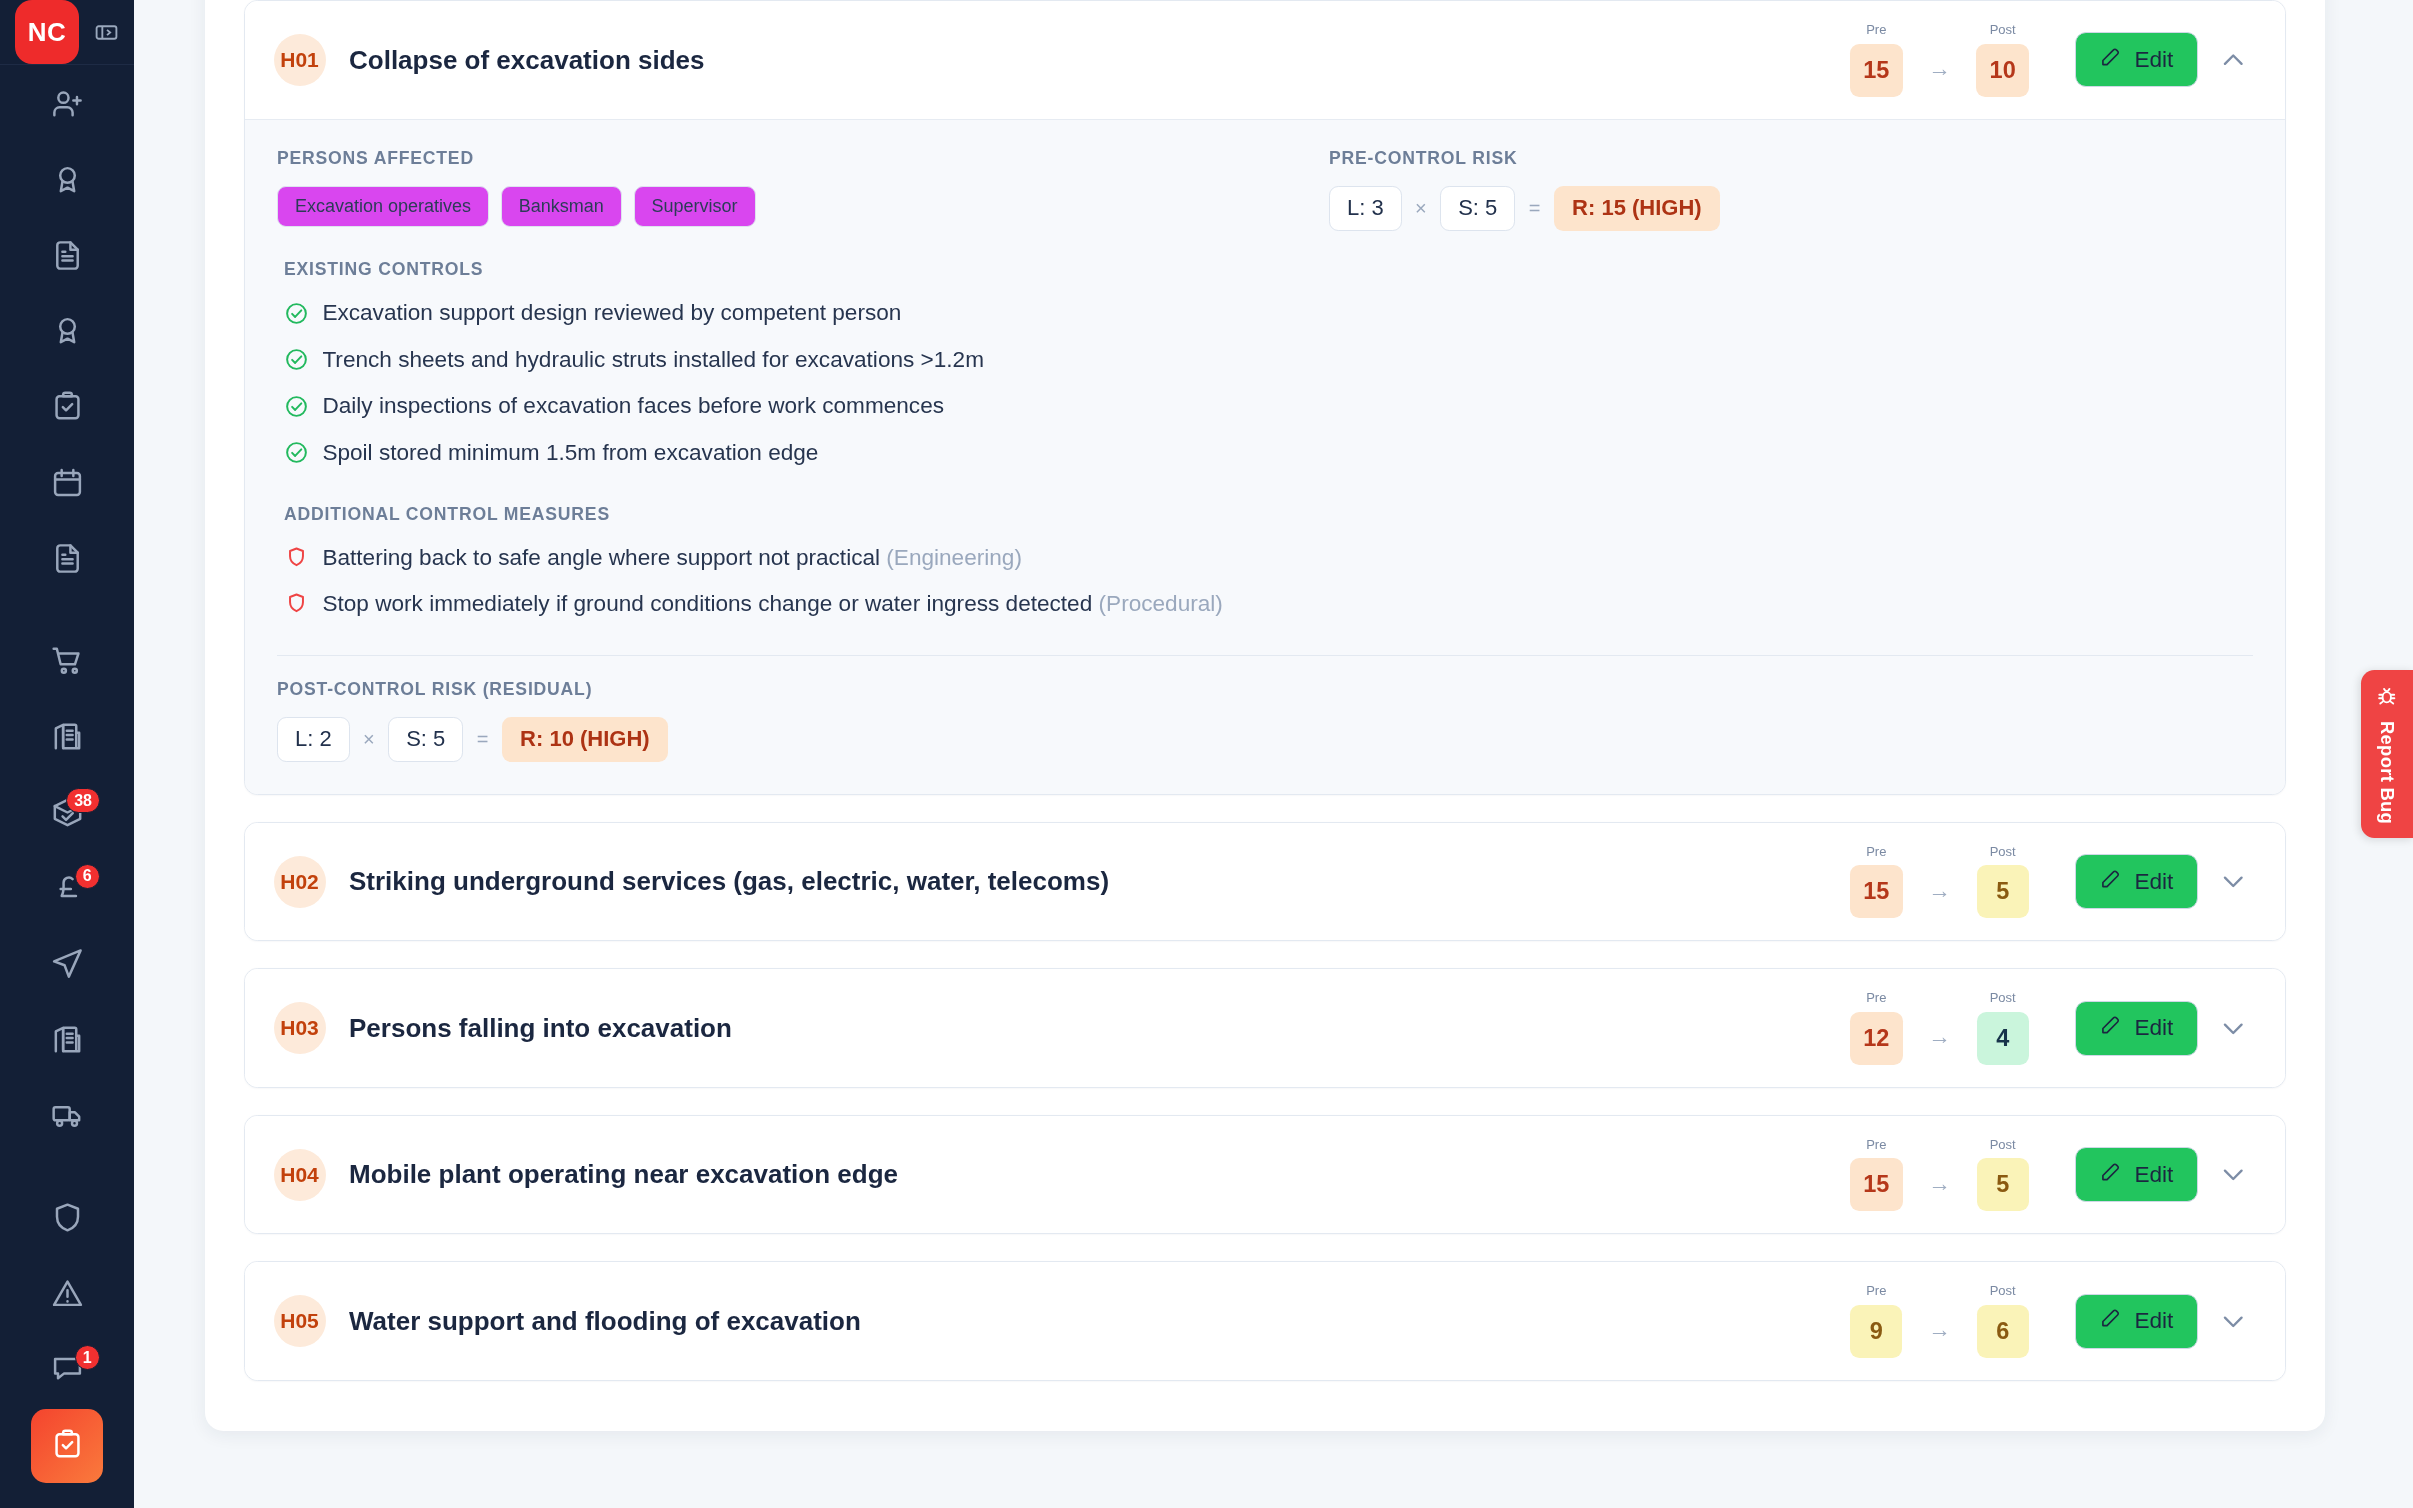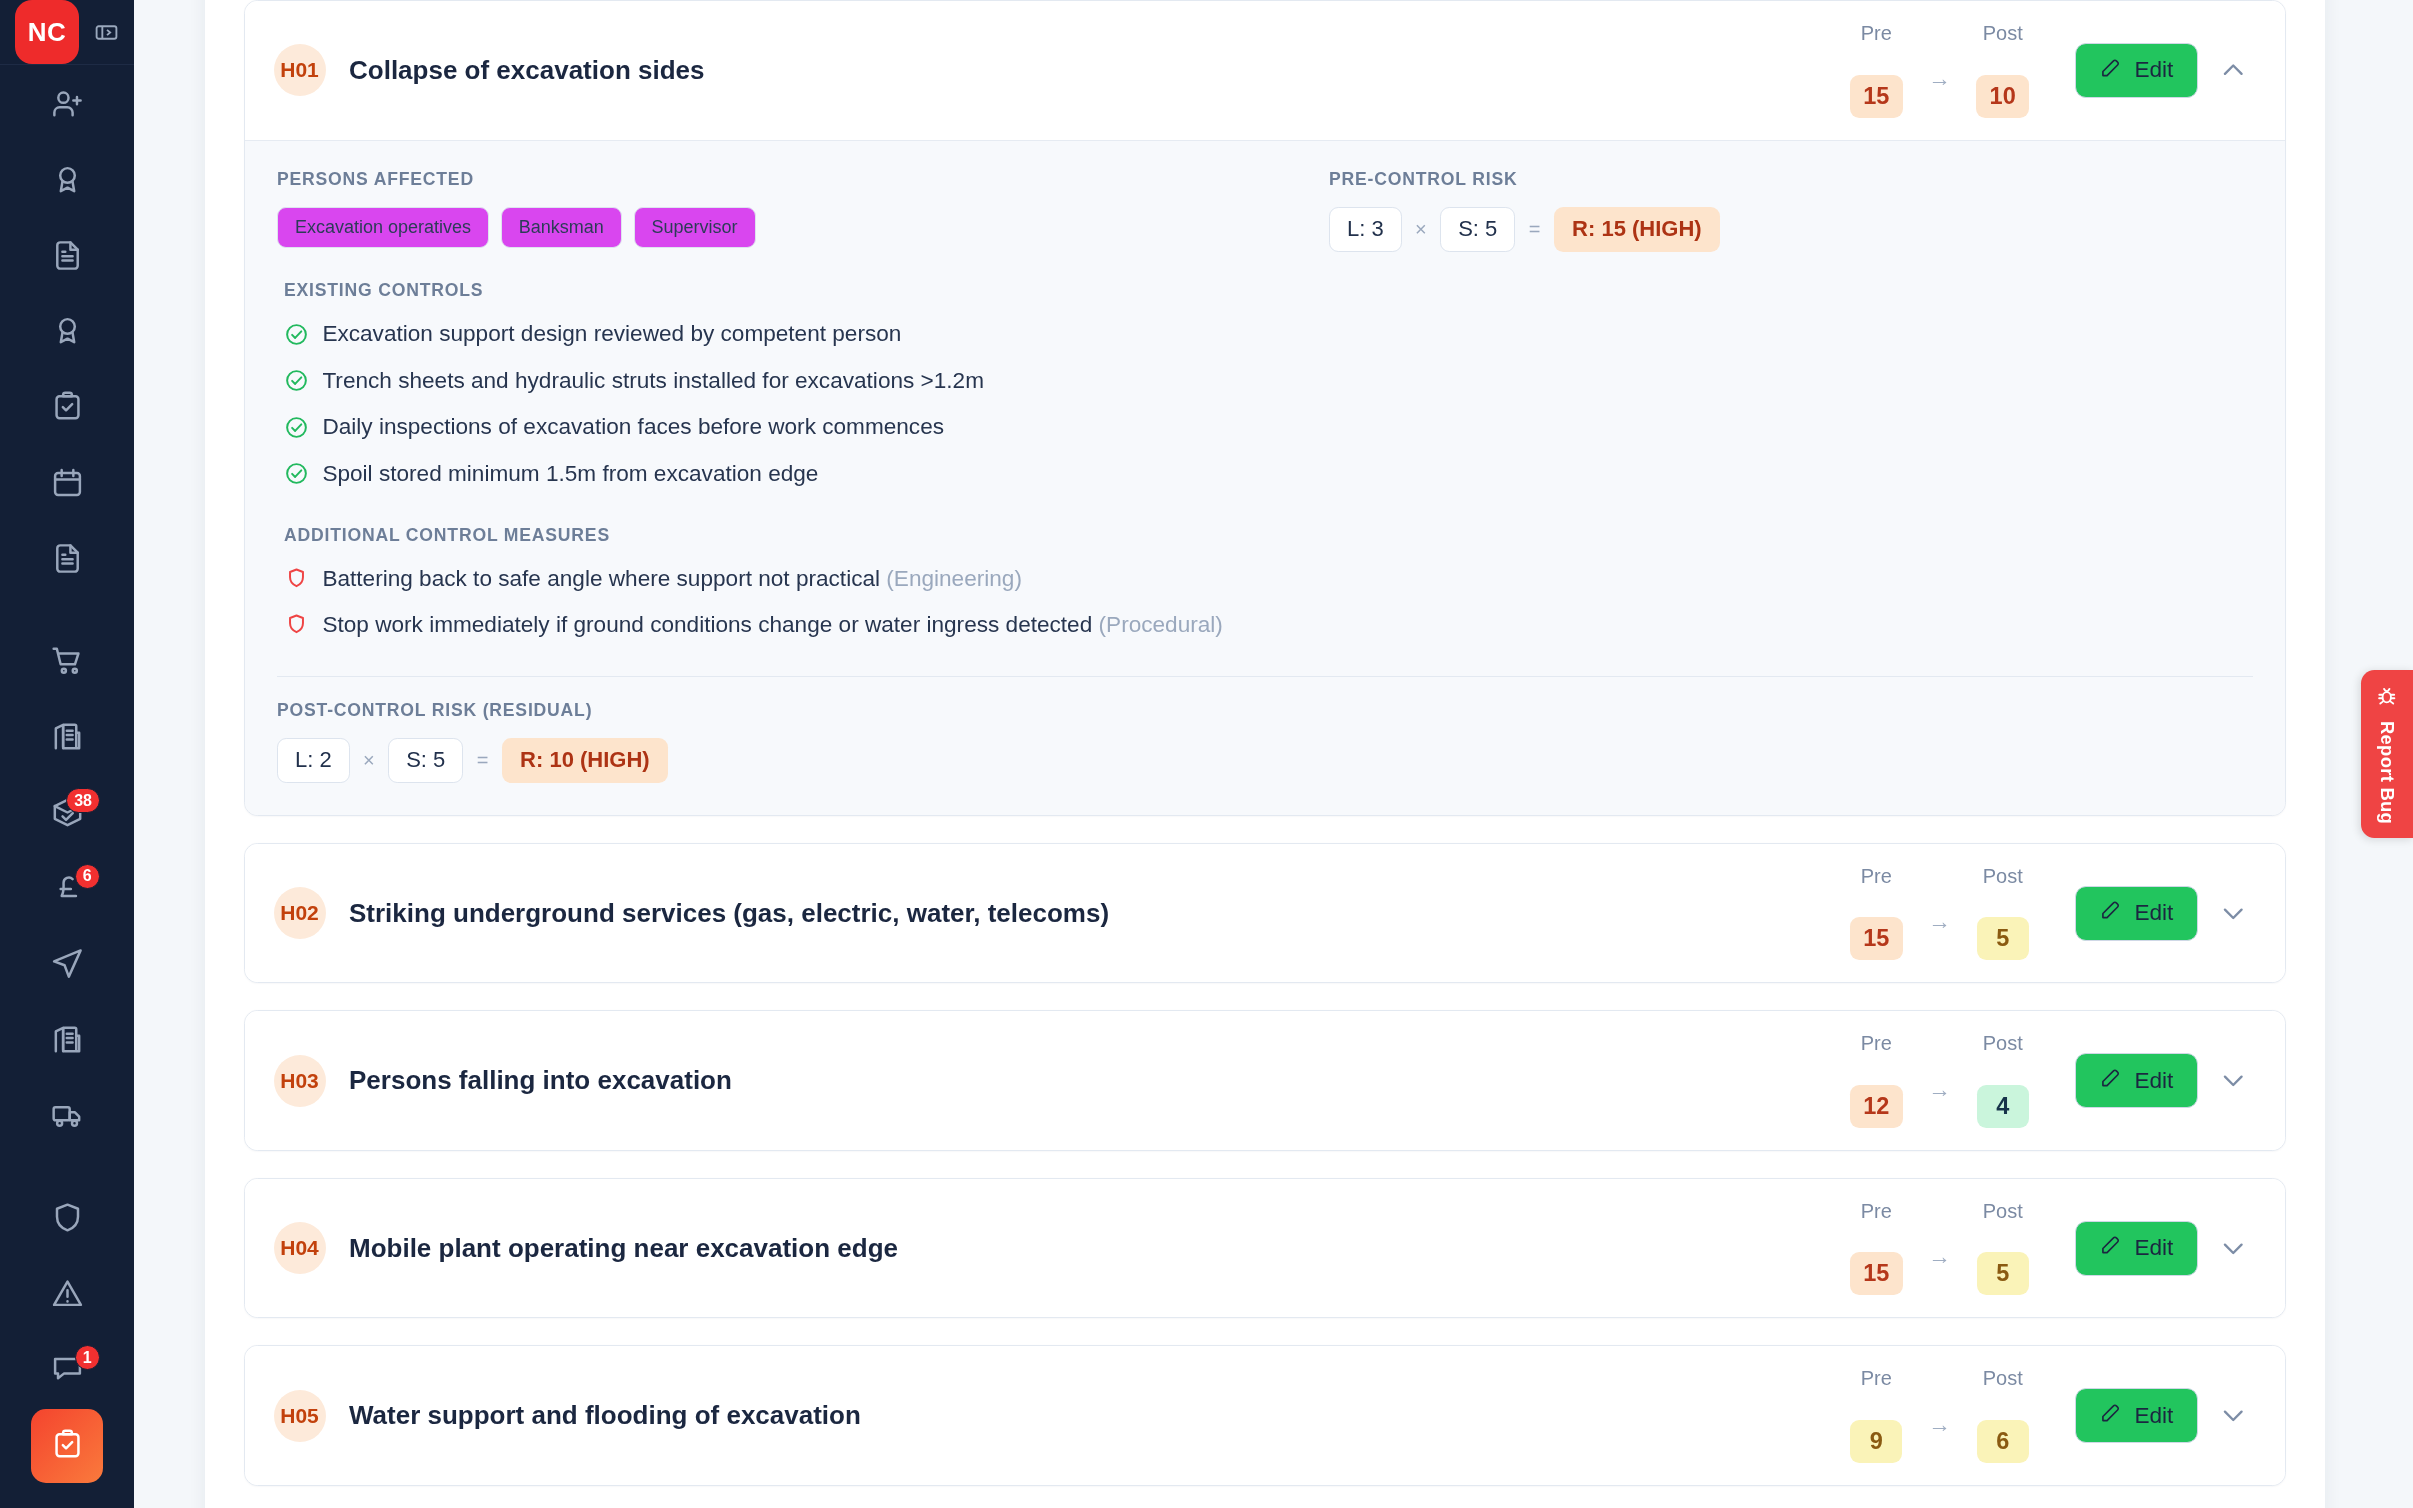--- a/index.html
+++ b/index.html
@@ -94,26 +94,26 @@
     flex: 0 0 auto;
   }
   .hazard-title {
     margin-left: 23.5px;
     font-size: 26px; font-weight: 700; color: #1b2740;
     flex: 1 1 auto;
     line-height: 1.25;
   }
   .header-right { display: flex; align-items: center; gap: 0; flex: 0 0 auto; }
   .score-group { display: flex; flex-direction: column; align-items: center; width: 87px; }
-  .score-label { font-size: 20px; color: #7b8aa3; margin-bottom: 7.5px; line-height: 1; }
+  .score-label { font-size: 13px; color: #7b8aa3; margin-bottom: 7.5px; line-height: 1; }
   .score-pill {
-    min-width: 52px; height: 43px; padding: 0 13.4px;
+    min-width: 52px; height: 53px; padding: 0 13.4px;
     border-radius: 9.2px;
     font-size: 23.5px; font-weight: 700;
-    display: flex; align-items: center; justify-content: center; margin-top: 24px;
+    display: flex; align-items: center; justify-content: center;
   }
   .score-pill.high   { background: #fde4cc; color: #b5371a; }
   .score-pill.medium { background: #faf3b8; color: #8a5a11; }
   .score-pill.low    { background: #caf5dc; color: #17334a; }
   .score-arrow { font-size: 22.6px; color: #9fadc2; margin: 18.4px 8.4px 0 8.4px; }
   .edit-button {
     display: flex; align-items: center; justify-content: center; gap: 11.7px;
     height: 55px; padding: 0 23.5px;
     border: 0.8px solid #cfd8e6; border-radius: 11px;
     background: #22c55e; color: #1b2740;

